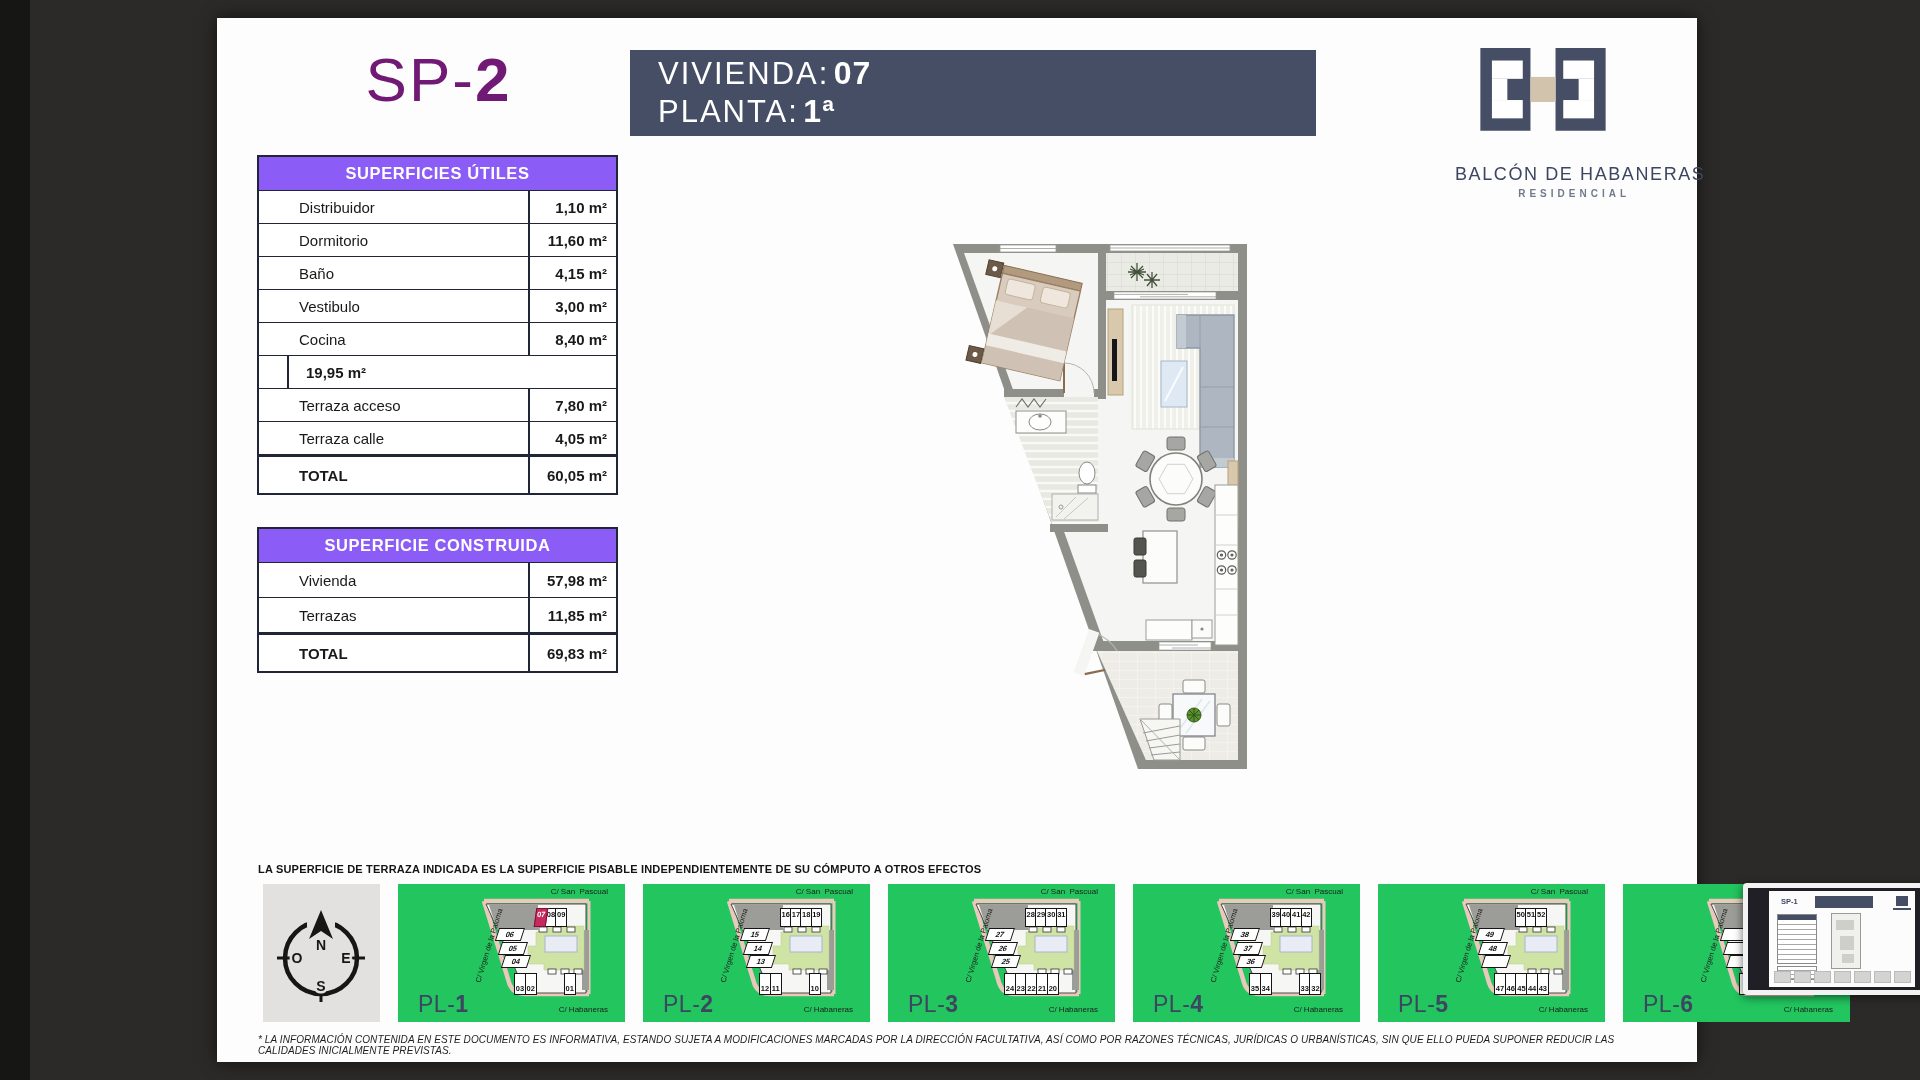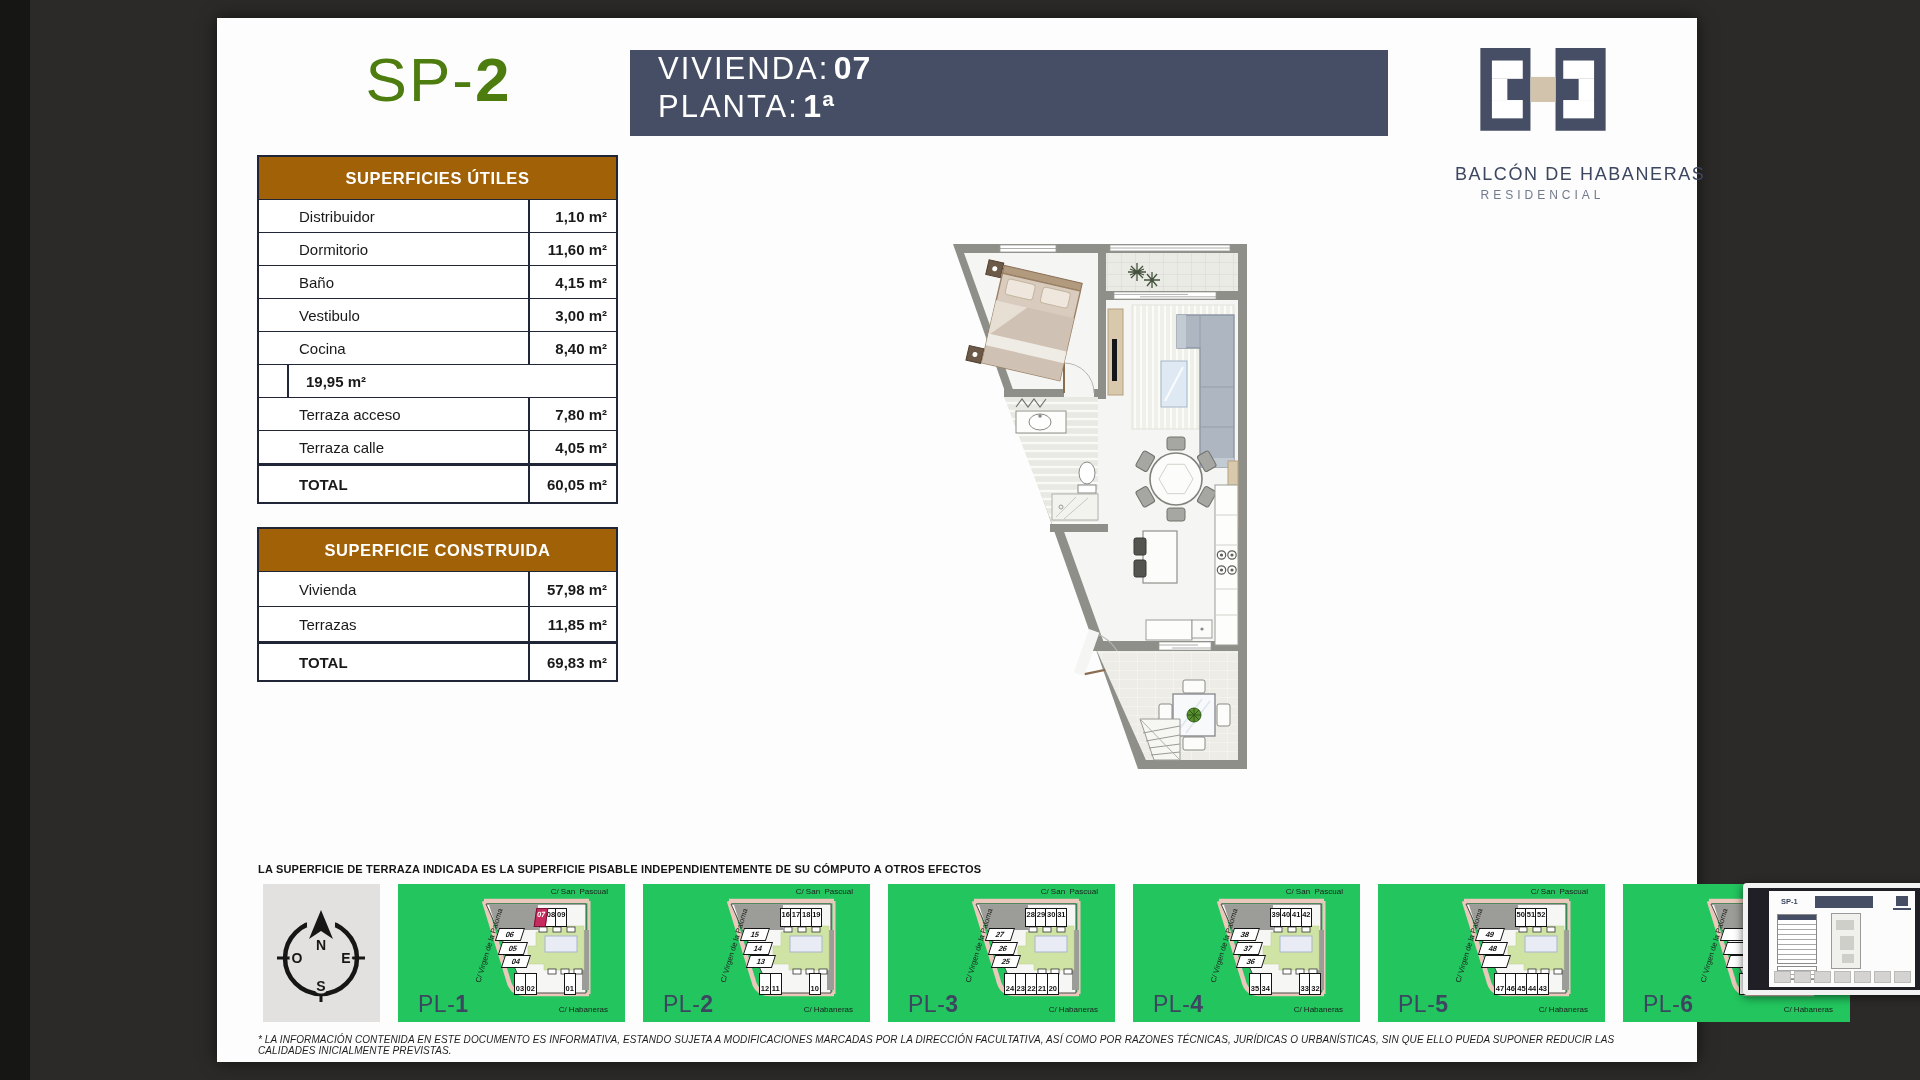--- a/index.html
+++ b/index.html
@@ -8,40 +8,40 @@
     background:#2b2a28;
     font-family:"Liberation Sans", sans-serif;
   }
   .left-strip{position:absolute;left:0;top:0;width:30px;height:1080px;background:#161614;}
   
   .page{
     position:absolute;left:217px;top:18px;width:1480px;height:1044px;
     background:#fdfdfd;box-shadow:0 0 16px rgba(0,0,0,.6);
   }
   
-  .sheet-title{position:absolute;left:40px;top:26px;width:361px;text-align:center;color:#4d7c0f;}
+  .sheet-title{position:absolute;left:40px;top:26px;width:361px;text-align:center;color:#701a75;}
   .sheet-title .pfx{font-size:62px;font-weight:300;letter-spacing:2px;}
   .sheet-title .num{font-size:62px;font-weight:800;}
   
   .hdr-bar{
-    position:absolute;left:413px;top:32px;width:758px;height:86px;background:#454e64;
-    color:#fff;display:flex;flex-direction:column;padding-left:28px;box-sizing:border-box;
+    position:absolute;left:413px;top:32px;width:686px;height:86px;background:#454e64;
+    color:#fff;display:flex;flex-direction:column;justify-content:center;padding-left:28px;box-sizing:border-box;
   }
   .hdr-line{line-height:1.18;}
   .hdr-line .lbl{font-weight:300;letter-spacing:2px;font-size:31px;}
   .hdr-line .val{font-weight:800;font-size:32px;letter-spacing:1px;}
   
   .logo{position:absolute;left:1238px;top:30px;width:175px;text-align:center;color:#3d4660;}
   .logo-name{font-size:18px;font-weight:500;letter-spacing:1.6px;margin-top:6px;white-space:nowrap;}
-  .logo-sub{font-size:12px;font-weight:400;letter-spacing:4px;color:#717a8c;margin-top:3px;}
+  .logo-sub{font-size:10px;font-weight:700;letter-spacing:4px;color:#717a8c;margin-top:3px;text-align:right;}
   
   .table{position:absolute;left:40px;width:361px;border:2.5px solid #202637;background:#fff;box-sizing:border-box;color:#191919;}
   .table.t1{top:137px;}
   .table.t2{top:509px;}
-  .t-header{height:42px;background:#a16207;color:#fff;font-weight:700;font-size:16.5px;letter-spacing:.6px;
+  .t-header{height:33px;background:#8b5cf6;color:#fff;font-weight:700;font-size:16.5px;letter-spacing:.6px;
     display:flex;align-items:center;justify-content:center;}
   .t-row{display:flex;height:32px;border-top:1.8px solid #202637;font-size:15px;padding-left:28px;}
   .t-row.tall{height:34px;}
   .t-label{flex:1;display:flex;align-items:center;padding-left:12px;}
   .t-value{width:88px;border-left:2px solid #202637;display:flex;align-items:center;justify-content:flex-end;
     padding-right:9px;font-weight:600;box-sizing:border-box;}
   .t-total{height:36px;border-top:3px solid #202637;gap:22px;}
   .t-total .t-label,.t-total .t-value{font-weight:800;}
   
   .floorplan{position:absolute;left:723px;top:221px;width:310px;height:540px;}

